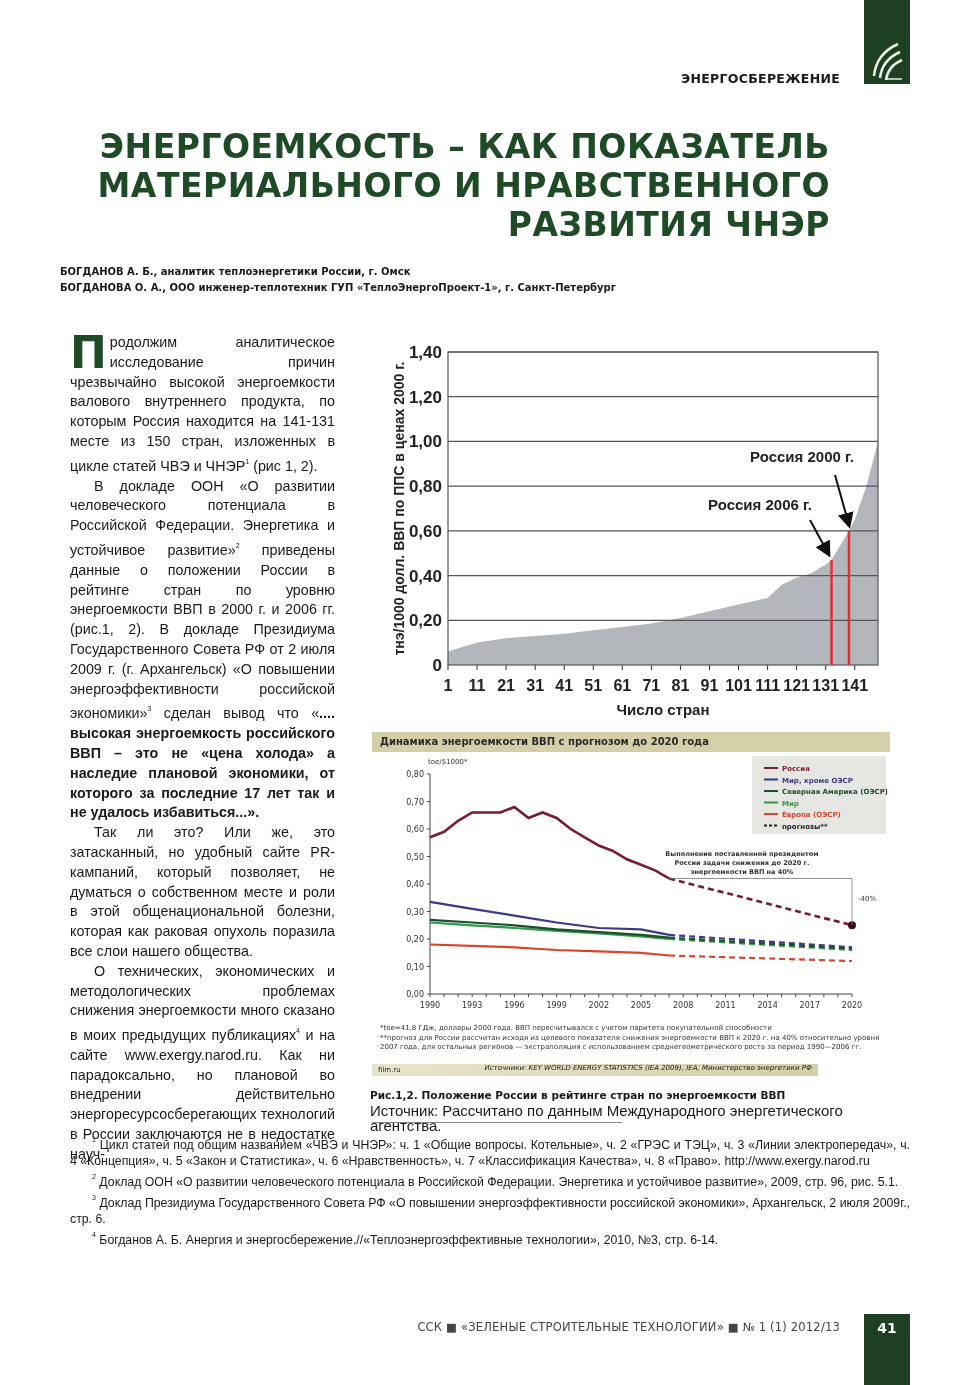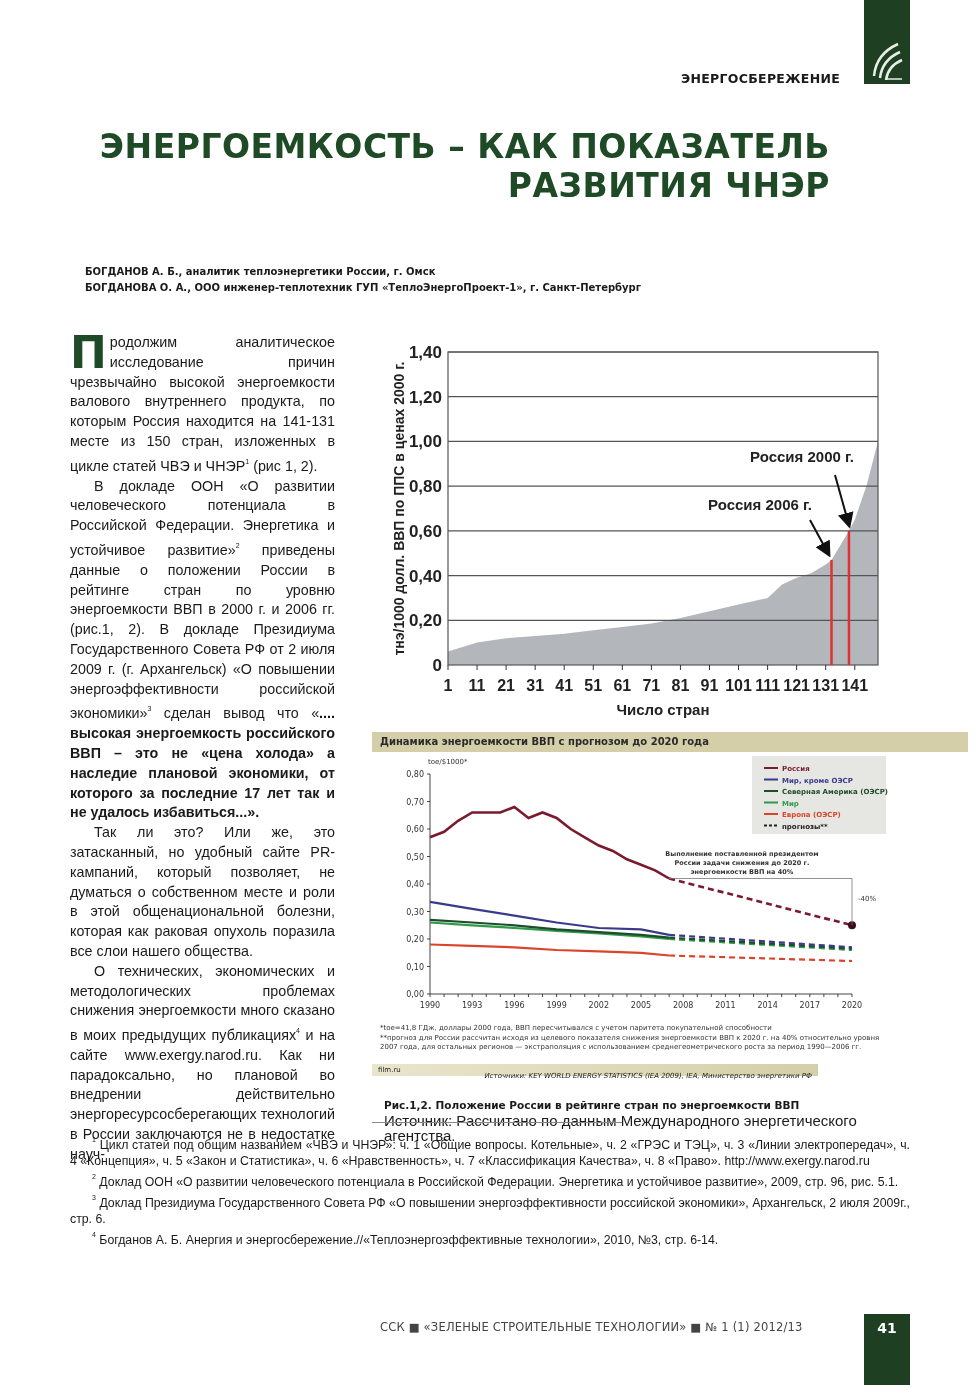--- a/index.html
+++ b/index.html
@@ -2,58 +2,59 @@
 <html><head>
 <meta charset="utf-8">
 <style>
   * { box-sizing: border-box; margin: 0; padding: 0; }
   html, body { width: 980px; height: 1385px; background: #ffffff; }
   body { position: relative; font-family: "Liberation Sans", sans-serif; color: #1a1a1a; overflow: hidden; }
   .top-tab { position: absolute; left: 864px; top: 0; width: 46px; height: 84px; background: #1f3f22; }
   .top-tab svg { position: absolute; left: 6px; top: 40px; }
   .section-label { position: absolute; right: 140px; top: 71px; font-family: "DejaVu Sans", sans-serif; font-weight: bold; font-size: 12.5px; letter-spacing: 0.3px; color: #1a1a1a; }
   .title { position: absolute; left: 70px; top: 127px; width: 760px; font-family: "DejaVu Sans", sans-serif; font-weight: bold; font-size: 33px; line-height: 39px; color: #1f4a26; letter-spacing: 0.5px; text-align: right; }
-  .authors { position: absolute; left: 85px; top: 264px; font-family: "DejaVu Sans", sans-serif; font-size: 10px; line-height: 16px; font-weight: bold; }
+  .authors { position: absolute; left: 60px; top: 264px; font-family: "DejaVu Sans", sans-serif; font-size: 10px; line-height: 16px; font-weight: bold; }
   .authors span { display: block; }
   .col { position: absolute; left: 70px; top: 333px; width: 265px; font-family: "Liberation Sans", sans-serif; font-size: 14.3px; line-height: 19.8px; text-align: justify; }
   .col p { text-indent: 24px; }
   .col p.first { text-indent: 0; }
   .dropcap { float: left; font-size: 44px; line-height: 36px; color: #1f4a26; font-weight: bold; margin: 2px 3px 0 0; font-family: "DejaVu Sans", sans-serif; }
   sup { font-size: 7px; vertical-align: 7px; }
   .b { font-weight: bold; margin-top: 32px; }
   .chart1 { position: absolute; left: 380px; top: 330px; width: 520px; height: 390px; }
   .chart2 { position: absolute; left: 372px; top: 732px; width: 518px; height: 346px; }
-  .chart2 .hdr { position: absolute; left: 0; top: 0; width: 596px; height: 20px; background: #d4cfa8; font-size: 10px; font-weight: bold; padding: 4px 8px; color: #2a2a2a; font-family: "DejaVu Sans", sans-serif; }
+  .chart2 .hdr { position: absolute; left: 0; top: 0; width: 518px; height: 20px; background: #d4cfa8; font-size: 10px; font-weight: bold; padding: 4px 8px; color: #2a2a2a; font-family: "DejaVu Sans", sans-serif; }
   .chart2 .notes { position: absolute; left: 8px; top: 292px; width: 500px; font-size: 7px; line-height: 9.5px; color: #333; font-family: "DejaVu Sans", sans-serif; }
   .chart2 .foot { position: absolute; left: 0; top: 332px; width: 446px; height: 12px; background: linear-gradient(90deg, #e9e5cc, #d4cfa8); font-size: 7px; padding: 2px 6px; font-family: "DejaVu Sans", sans-serif; }
-  .chart2 .foot .src { position: absolute; right: 6px; top: 8px; font-style: italic; }
-  .caption { position: absolute; left: 384px; top: 1088px; width: 520px; margin-top: 10px; }
+  .chart2 .foot .src { position: absolute; right: 6px; top: 0; font-style: italic; }
+  .caption { position: absolute; left: 370px; top: 1088px; width: 520px; }
   .caption .cap-title { font-family: "DejaVu Sans", sans-serif; font-weight: bold; font-size: 10.5px; line-height: 15px; }
   .caption .cap-src { font-family: "Liberation Sans", sans-serif; font-size: 15px; line-height: 15px; }
   .rule { position: absolute; left: 372px; top: 1122px; width: 250px; border-top: 1px solid #888; }
   .footnotes { position: absolute; left: 70px; top: 1132px; width: 840px; font-family: "Liberation Sans", sans-serif; font-size: 12.3px; line-height: 16px; text-align: justify; }
   .footnotes p { text-indent: 22px; }
-  .page-footer { position: absolute; left: 380px; top: 1320px; width: 460px; text-align: left; font-family: "DejaVu Sans", sans-serif; font-size: 11.5px; color: #444; letter-spacing: 0.2px; }
+  .page-footer { position: absolute; left: 380px; top: 1320px; width: 460px; text-align: right; font-family: "DejaVu Sans", sans-serif; font-size: 11.5px; color: #444; letter-spacing: 0.2px; }
   .page-num { position: absolute; left: 864px; top: 1314px; width: 46px; height: 71px; background: #1f3f22; color: #fff; font-family: "DejaVu Sans", sans-serif; font-weight: bold; font-size: 14px; text-align: center; padding-top: 6px; }
 </style>
 </head>
 <body>
 
 <div class="top-tab">
   <svg width="34" height="40" viewBox="0 0 34 40">
     <path d="M4 36 Q6 14 28 4" stroke="#e8efe6" stroke-width="2.5" fill="none"></path>
     <path d="M10 38 Q12 20 30 12" stroke="#e8efe6" stroke-width="2.5" fill="none"></path>
     <path d="M16 40 Q18 26 32 20" stroke="#e8efe6" stroke-width="2.5" fill="none"></path>
     <path d="M16 39 L32 39" stroke="#e8efe6" stroke-width="1.5"></path>
   </svg>
 </div>
 <div class="section-label">ЭНЕРГОСБЕРЕЖЕНИЕ</div>
 
 <h1 class="title">
   <div>ЭНЕРГОЕМКОСТЬ – КАК ПОКАЗАТЕЛЬ</div>
+  <div>МАТЕРИАЛЬНОГО И НРАВСТВЕННОГО</div>
   <div>РАЗВИТИЯ ЧНЭР</div>
 </h1>
 
 <div class="authors">
   <span>БОГДАНОВ А. Б., аналитик теплоэнергетики России, г. Омск</span>
   <span>БОГДАНОВА О. А., ООО инженер-теплотехник ГУП «ТеплоЭнергоПроект-1», г. Санкт-Петербург</span>
 </div>
 
 <div class="col">
   <p class="first"><span class="dropcap">П</span><span>родолжим аналитическое исследование причин чрезвычайно высокой энергоемкости валового внутреннего продукта, по которым Россия находится на 141-131 месте из 150 стран, изложенных в цикле статей ЧВЭ и ЧНЭР</span><sup>1</sup><span> (рис 1, 2).</span></p>

